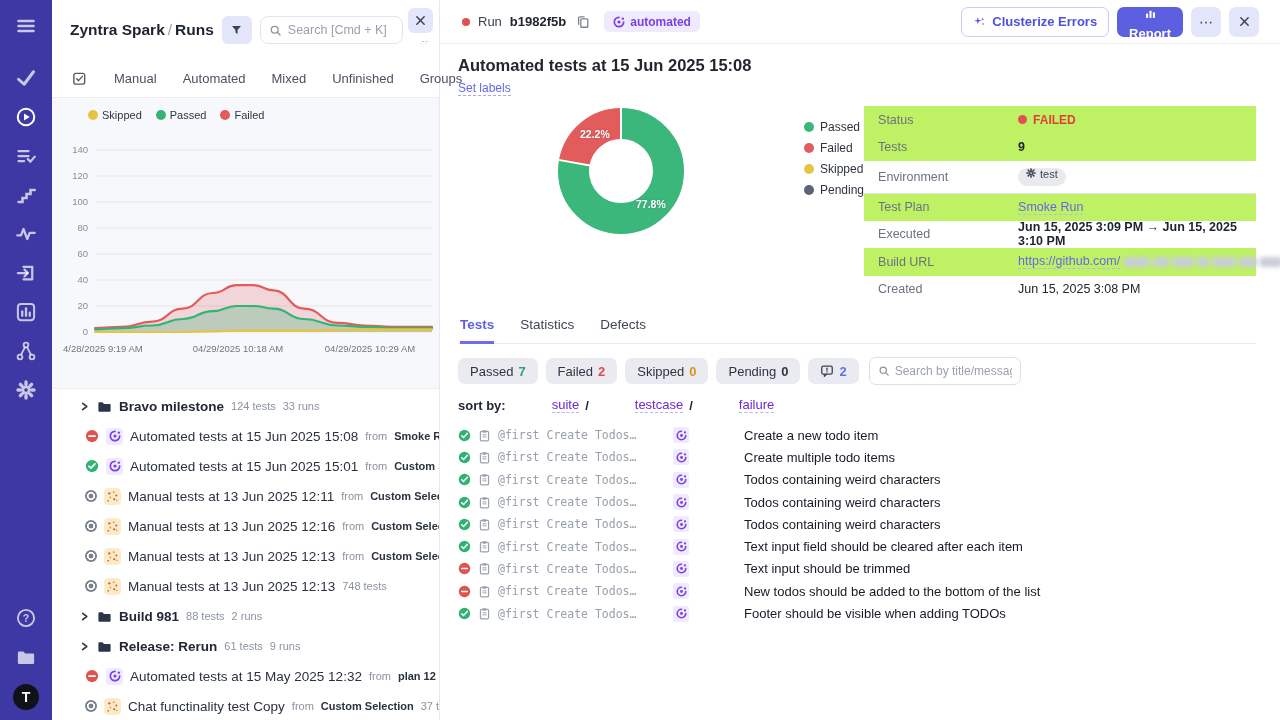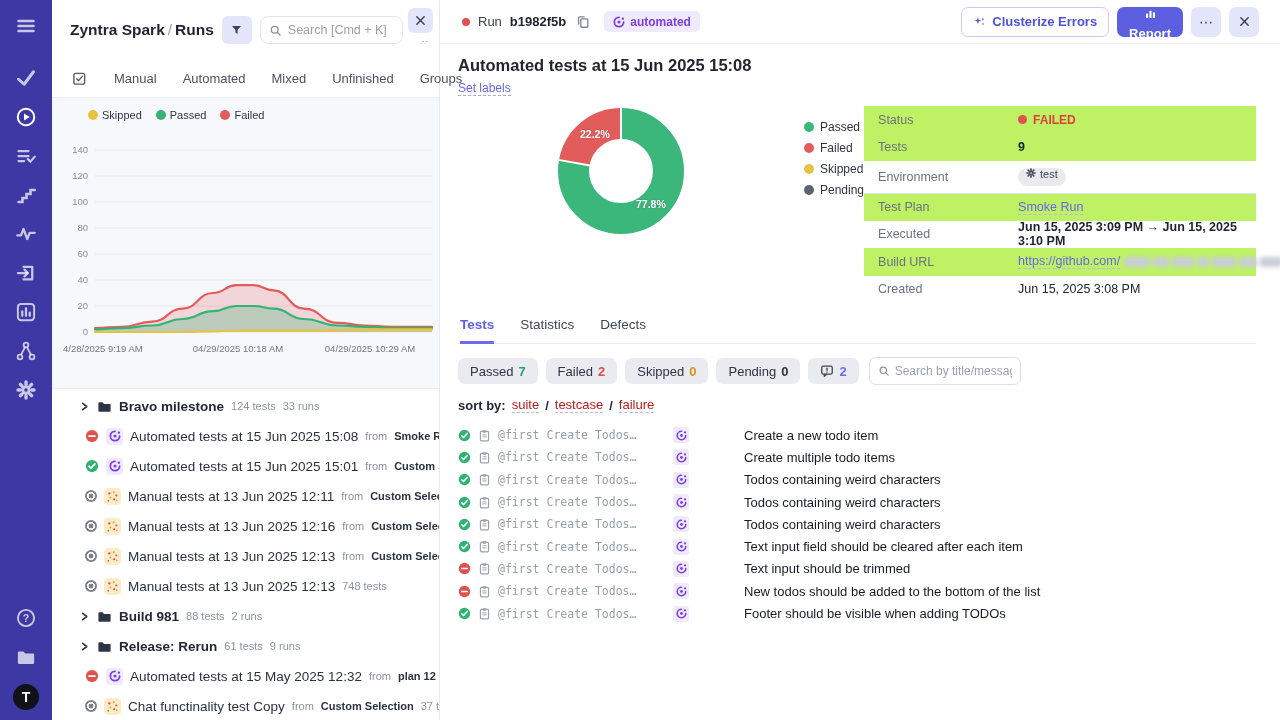--- a/index.html
+++ b/index.html
@@ -126,21 +126,21 @@
   .cnt-orange { color:#dd9312; font-weight:600; } .cnt-dark { color:#2e3542; font-weight:600; }
   .cnt-purple { color:#6a6cf0; font-weight:600; }
   .chip.comment svg { width:14px; height:14px; color:#3f4654; }
   .rp-search { width:152px; height:28px; border:1px solid #dcdfe6; border-radius:7px; display:flex;
     align-items:center; gap:5px; padding:0 8px; color:#8b93a0; margin-left:2px; }
   .rp-search input { border:none; outline:none; width:100%; font-size:12px; background:transparent;
     font-family:"Liberation Sans", sans-serif; color:#3a4150; }
   .rp-search input::placeholder { color:#9aa1ad; }
 
   .sort-row { margin-top:12px; font-size:13px; color:#232936; font-weight:700; display:flex; gap:6px; align-items:center; }
-  .sort-link { color:#b91c1c; font-weight:400; border-bottom:1px dashed #b4b5f2; cursor:pointer; }
+  .sort-link { color:#6d28d9; font-weight:400; border-bottom:1px dashed #b4b5f2; cursor:pointer;margin-left:40px; }
   .sort-sep { color:#232936; }
 
   .tests-list { margin-top:11px; }
   .test-row { height:22.3px; display:flex; align-items:center; gap:7px; white-space:nowrap; cursor:pointer; }
   .test-row .st-ic { width:13px; height:13px; }
   .clip-ic { color:#9aa2af; display:flex; flex-shrink:0; }
   .suite { font-family:"DejaVu Sans Mono", monospace; font-size:11.5px; color:#97a0ac; width:168px;
     overflow:hidden; flex-shrink:0; }
   .trobot { width:16px; height:16px; border-radius:3px; background:#efeafd; color:#7b3fe4;
     display:flex; align-items:center; justify-content:center; flex-shrink:0; }

